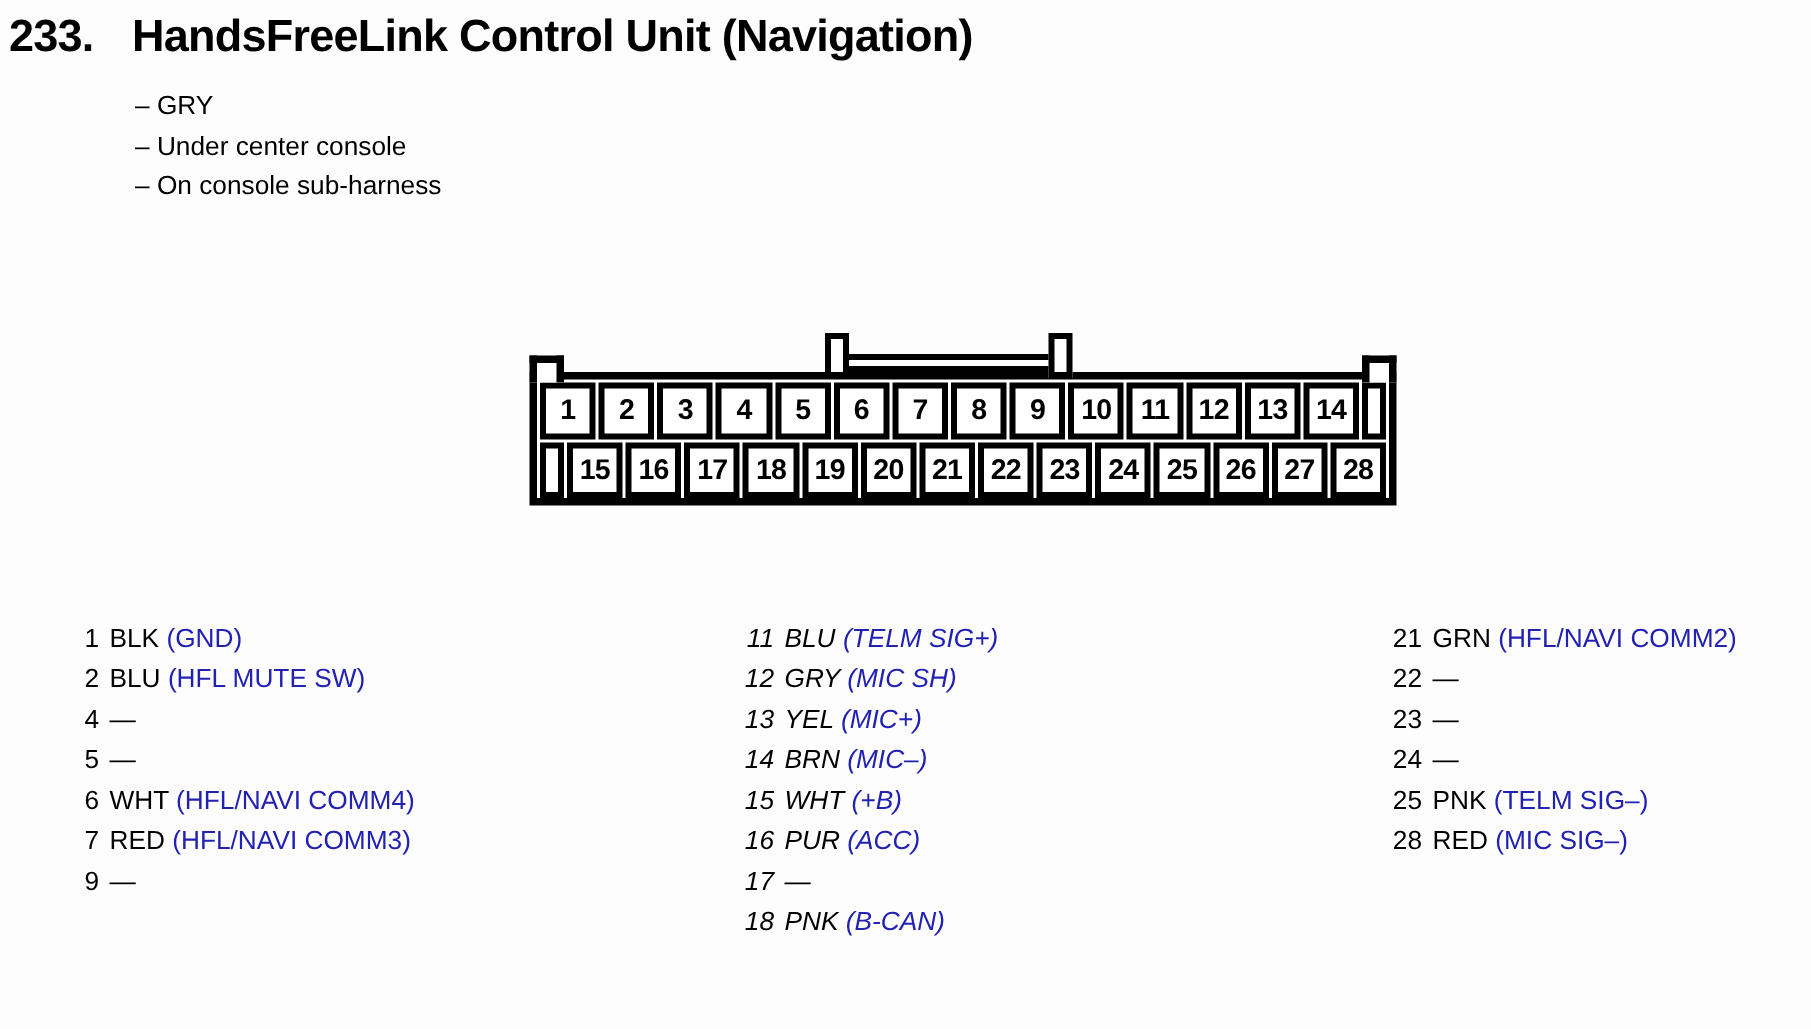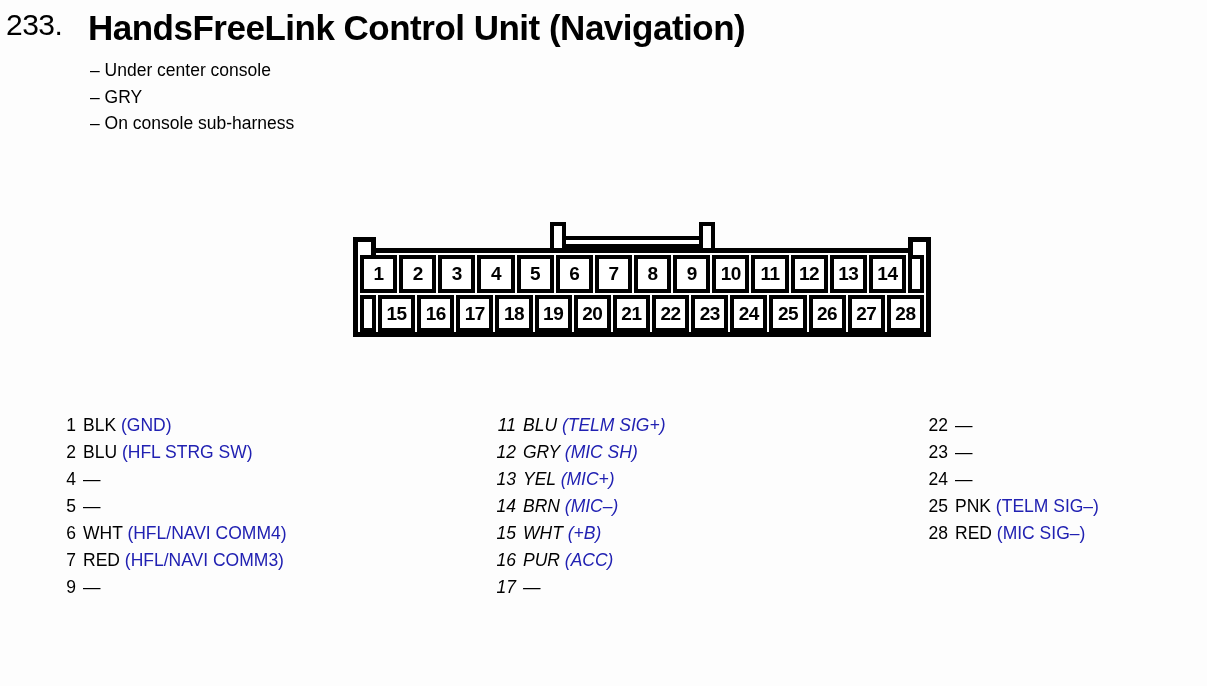--- a/index.html
+++ b/index.html
@@ -3,22 +3,22 @@
 <meta charset="utf-8">
 <style>
   html,body{margin:0;padding:0;}
   body{
     width:1207px;height:686px;position:relative;overflow:hidden;
     background:#fdfdfd;color:#000;
     font-family:"Liberation Sans","DejaVu Sans",sans-serif;
     -webkit-font-smoothing:antialiased;
   }
   
-  .hdr-num{position:absolute;left:6px;top:8px;font-size:30px;font-weight:normal;letter-spacing:-0.5px;}
-  .hdr-title{position:absolute;left:88px;top:8px;font-size:35px;font-weight:bold;letter-spacing:-0.5px;}
+  .hdr-num{position:absolute;left:6px;top:8px;font-size:30px;font-weight:bold;letter-spacing:-0.5px;}
+  .hdr-title{position:absolute;left:88px;top:8px;font-size:30px;font-weight:bold;letter-spacing:-0.5px;}
   .notes{position:absolute;left:90px;top:57px;font-size:17.5px;line-height:26.5px;}
   
   .connector{position:absolute;left:353px;top:222px;width:578px;height:115px;}
   .latch-bar{position:absolute;left:202px;top:14px;width:158px;height:12px;
     border:4px solid #000;background:#fff;box-sizing:border-box;}
   .latch-post{position:absolute;top:0;width:16px;height:30px;
     border:4px solid #000;background:#fff;box-sizing:border-box;z-index:2;}
   .post-l{left:197px;} .post-r{left:346px;}
   .conn-body{position:absolute;left:0;top:26px;width:578px;height:89px;
     border:5px solid #000;background:#fff;box-sizing:border-box;z-index:1;}
@@ -26,34 +26,34 @@
     border:5px solid #000;border-bottom:none;background:#fff;box-sizing:border-box;z-index:3;}
   .tab-l{left:0;} .tab-r{left:555px;}
   .pin-grid-row{display:flex;gap:2px;margin:2px 2px 0 2px;height:38px;}
   .pin-grid-row.bottom{height:37px;}
   .cell{flex:1 1 0;border:4px solid #000;background:#fff;box-sizing:border-box;
     display:flex;align-items:center;justify-content:center;
     font-size:19px;font-weight:bold;letter-spacing:-0.5px;}
   .cell.blank{flex:0 0 16px;}
   
   .pin-col{position:absolute;top:412px;font-size:17.5px;line-height:27px;white-space:nowrap;}
-  .col-1{left:48px;} .col-2{left:488px;font-style:italic;} .col-3{left:920px;}
+  .col-1{left:38px;} .col-2{left:488px;font-style:italic;} .col-3{left:920px;}
   .pin-num{display:inline-block;width:28px;text-align:right;margin-right:7px;}
   .pin-color{color:#000;}
   .pin-signal{color:#2121b2;}
 </style>
 </head>
 <body>
 
 <div class="hdr-num">233.</div>
 <div class="hdr-title">HandsFreeLink Control Unit (Navigation)</div>
 
 <div class="notes">
+  <div>– GRY</div>
   <div>– Under center console</div>
-  <div>– GRY</div>
   <div>– On console sub-harness</div>
 </div>
 
 <div class="connector">
   <div class="latch-bar"></div>
   <div class="latch-post post-l"></div>
   <div class="latch-post post-r"></div>
 
   <div class="conn-body">
     <div class="pin-grid-row top">
@@ -91,37 +91,39 @@
       <div class="cell">28</div>
     </div>
   </div>
 
   <div class="corner-tab tab-l"></div>
   <div class="corner-tab tab-r"></div>
 </div>
 
 <div class="pin-col col-1">
   <div class="pin-row"><span class="pin-num">1</span><span class="pin-color">BLK</span> <span class="pin-signal">(GND)</span></div>
-  <div class="pin-row"><span class="pin-num">2</span><span class="pin-color">BLU</span> <span class="pin-signal">(HFL STRG SW)</span></div>
+  <div class="pin-row"><span class="pin-num">2</span><span class="pin-color">BLU</span> <span class="pin-signal">(HFL MUTE SW)</span></div>
   <div class="pin-row"><span class="pin-num">4</span><span class="pin-color">—</span> <span class="pin-signal"></span></div>
   <div class="pin-row"><span class="pin-num">5</span><span class="pin-color">—</span> <span class="pin-signal"></span></div>
   <div class="pin-row"><span class="pin-num">6</span><span class="pin-color">WHT</span> <span class="pin-signal">(HFL/NAVI COMM4)</span></div>
   <div class="pin-row"><span class="pin-num">7</span><span class="pin-color">RED</span> <span class="pin-signal">(HFL/NAVI COMM3)</span></div>
   <div class="pin-row"><span class="pin-num">9</span><span class="pin-color">—</span> <span class="pin-signal"></span></div>
 </div>
 
 <div class="pin-col col-2">
   <div class="pin-row"><span class="pin-num">11</span><span class="pin-color">BLU</span> <span class="pin-signal">(TELM SIG+)</span></div>
   <div class="pin-row"><span class="pin-num">12</span><span class="pin-color">GRY</span> <span class="pin-signal">(MIC SH)</span></div>
   <div class="pin-row"><span class="pin-num">13</span><span class="pin-color">YEL</span> <span class="pin-signal">(MIC+)</span></div>
   <div class="pin-row"><span class="pin-num">14</span><span class="pin-color">BRN</span> <span class="pin-signal">(MIC–)</span></div>
   <div class="pin-row"><span class="pin-num">15</span><span class="pin-color">WHT</span> <span class="pin-signal">(+B)</span></div>
   <div class="pin-row"><span class="pin-num">16</span><span class="pin-color">PUR</span> <span class="pin-signal">(ACC)</span></div>
   <div class="pin-row"><span class="pin-num">17</span><span class="pin-color">—</span> <span class="pin-signal"></span></div>
+  <div class="pin-row"><span class="pin-num">18</span><span class="pin-color">PNK</span> <span class="pin-signal">(B-CAN)</span></div>
 </div>
 
 <div class="pin-col col-3">
+  <div class="pin-row"><span class="pin-num">21</span><span class="pin-color">GRN</span> <span class="pin-signal">(HFL/NAVI COMM2)</span></div>
   <div class="pin-row"><span class="pin-num">22</span><span class="pin-color">—</span> <span class="pin-signal"></span></div>
   <div class="pin-row"><span class="pin-num">23</span><span class="pin-color">—</span> <span class="pin-signal"></span></div>
   <div class="pin-row"><span class="pin-num">24</span><span class="pin-color">—</span> <span class="pin-signal"></span></div>
   <div class="pin-row"><span class="pin-num">25</span><span class="pin-color">PNK</span> <span class="pin-signal">(TELM SIG–)</span></div>
   <div class="pin-row"><span class="pin-num">28</span><span class="pin-color">RED</span> <span class="pin-signal">(MIC SIG–)</span></div>
 </div>
 
 </body></html>

